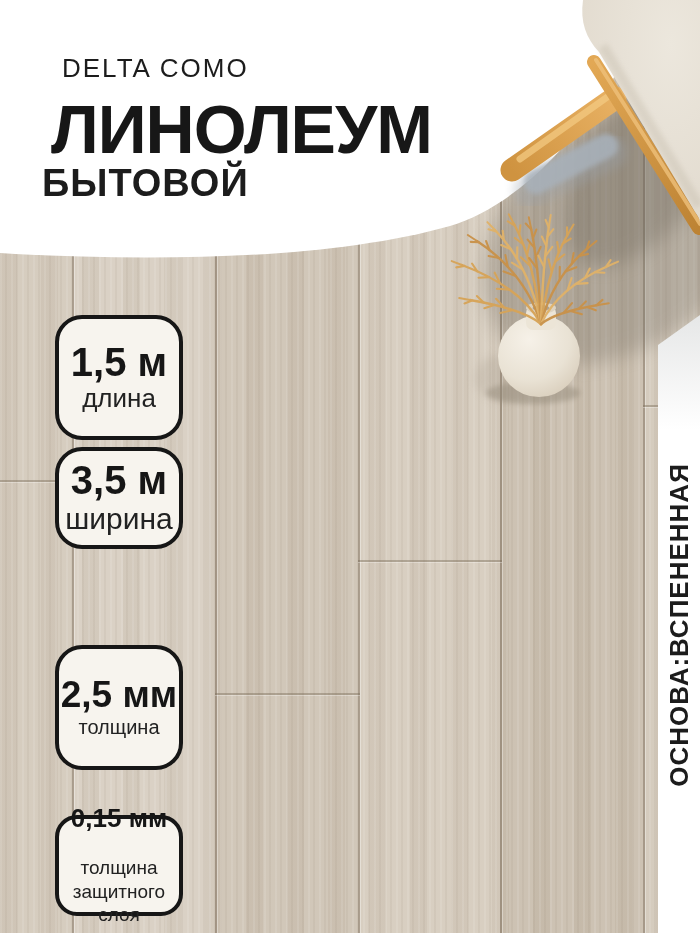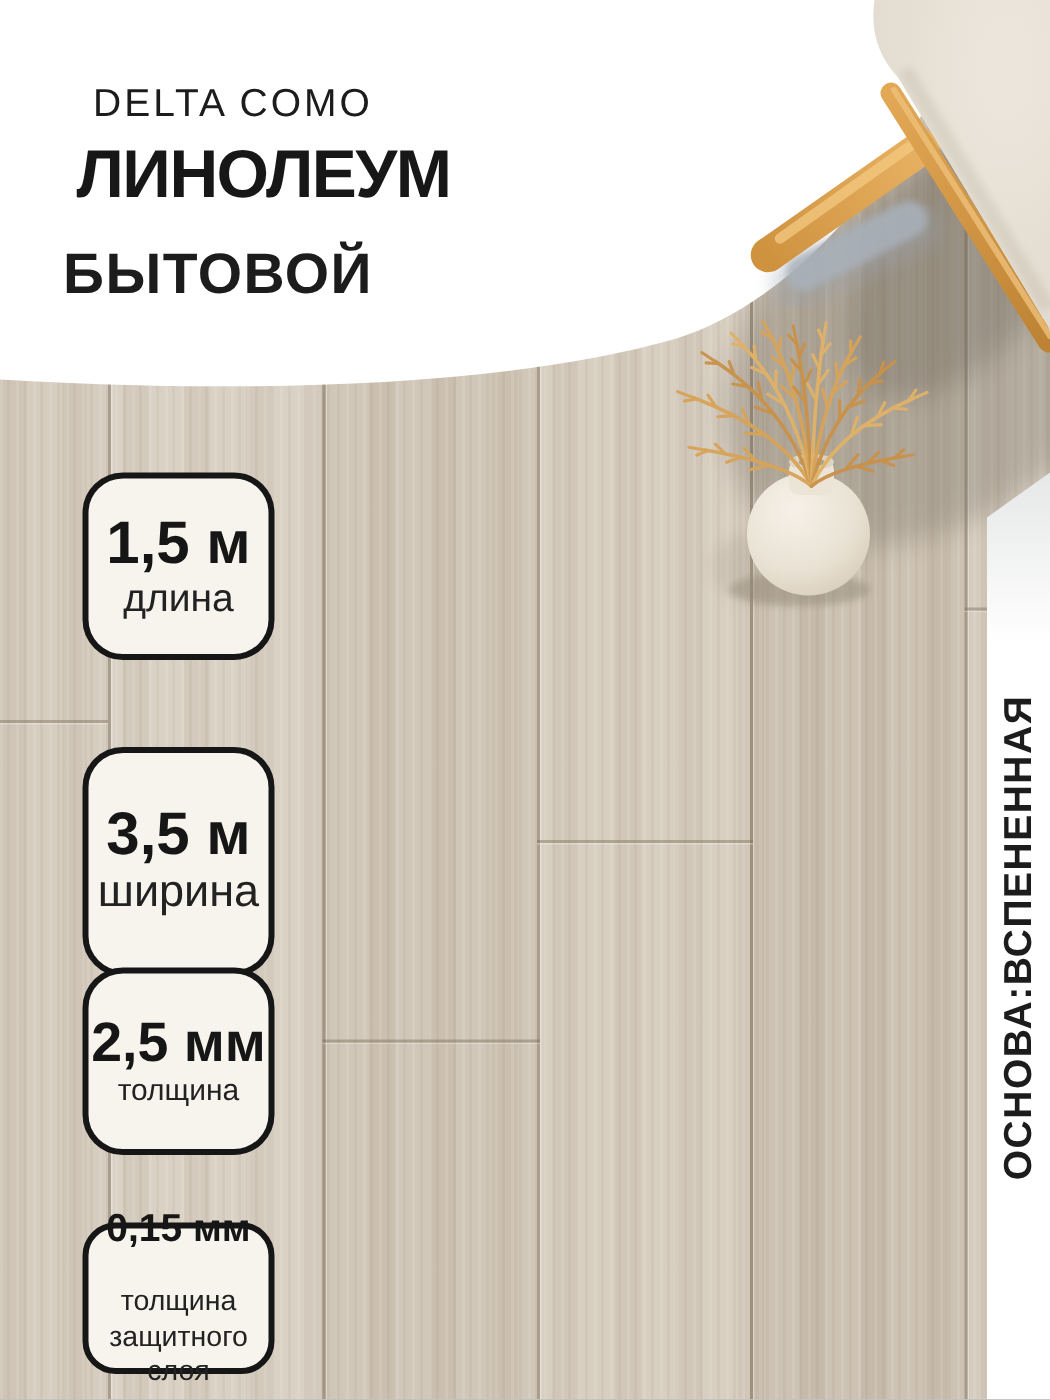--- a/index.html
+++ b/index.html
@@ -24,34 +24,34 @@
       repeating-linear-gradient(90deg, rgba(255,255,255,0.10) 0 2px, rgba(0,0,0,0) 2px 5px, rgba(122,105,84,0.07) 5px 7px, rgba(0,0,0,0) 7px 11px),
       repeating-linear-gradient(90deg, rgba(120,100,80,0.05) 0 17px, rgba(255,255,255,0.05) 17px 41px);
   }
   .seam-v { position:absolute; top:0; width:2px; height:933px; background:rgba(125,110,92,0.5); box-shadow:1px 0 0 rgba(255,255,255,0.35); }
   .seam-h { position:absolute; height:2px; background:rgba(125,110,92,0.45); box-shadow:0 1px 0 rgba(255,255,255,0.3); }
 
   .scene { position:absolute; inset:0; width:700px; height:933px; }
 
   
   .brand    { position:absolute; left:62px; top:53px;  font-size:26px; font-weight:500; letter-spacing:2px; color:#1c1c1c; }
-  .title    { position:absolute; left:51px; top:90px;  font-size:45px; font-weight:900; letter-spacing:-1px; color:#171717;text-align:right; }
+  .title    { position:absolute; left:51px; top:90px;  font-size:68px; font-weight:900; letter-spacing:-1px; color:#171717;text-align:right; }
   .subtitle { position:absolute; left:42px; top:162px; font-size:38px; font-weight:600; letter-spacing:1px; color:#1c1c1c; }
 
   
   .badge {
     position:absolute; left:55px; width:128px;
     background:#f7f4ee; border:4px solid #161616; border-radius:27px;
     display:flex; flex-direction:column; align-items:center; justify-content:center;
     text-align:center;
   }
   .badge .val { font-weight:800; color:#161616; line-height:1.05; }
   .badge .lab { font-weight:400; color:#222; line-height:1.22; }
   .badge.b1 { top:315px; height:125px; } .badge.b1 .val{font-size:40px;} .badge.b1 .lab{font-size:26px;}
-  .badge.b2 { top:498px; height:153px;align-items:center; } .badge.b2 .val{font-size:40px;} .badge.b2 .lab{font-size:30px;}
+  .badge.b2 { top:447px; height:102px;align-items:center; } .badge.b2 .val{font-size:40px;} .badge.b2 .lab{font-size:30px;}
   .badge.b3 { top:645px; height:125px; } .badge.b3 .val{font-size:37px;} .badge.b3 .lab{font-size:20px;}
   .badge.b4 { top:815px; height:101px; border-radius:22px; }
   .badge.b4 .val{font-size:26px;} .badge.b4 .lab{font-size:19px; width:104px;margin-top:24px;}
 
   
   .side-label {
     position:absolute; left:679px; top:625px;
     transform:translate(-50%,-50%) rotate(-90deg);
     white-space:nowrap; font-size:26px; font-weight:700; letter-spacing:1px; color:#1c1c1c;
   }

